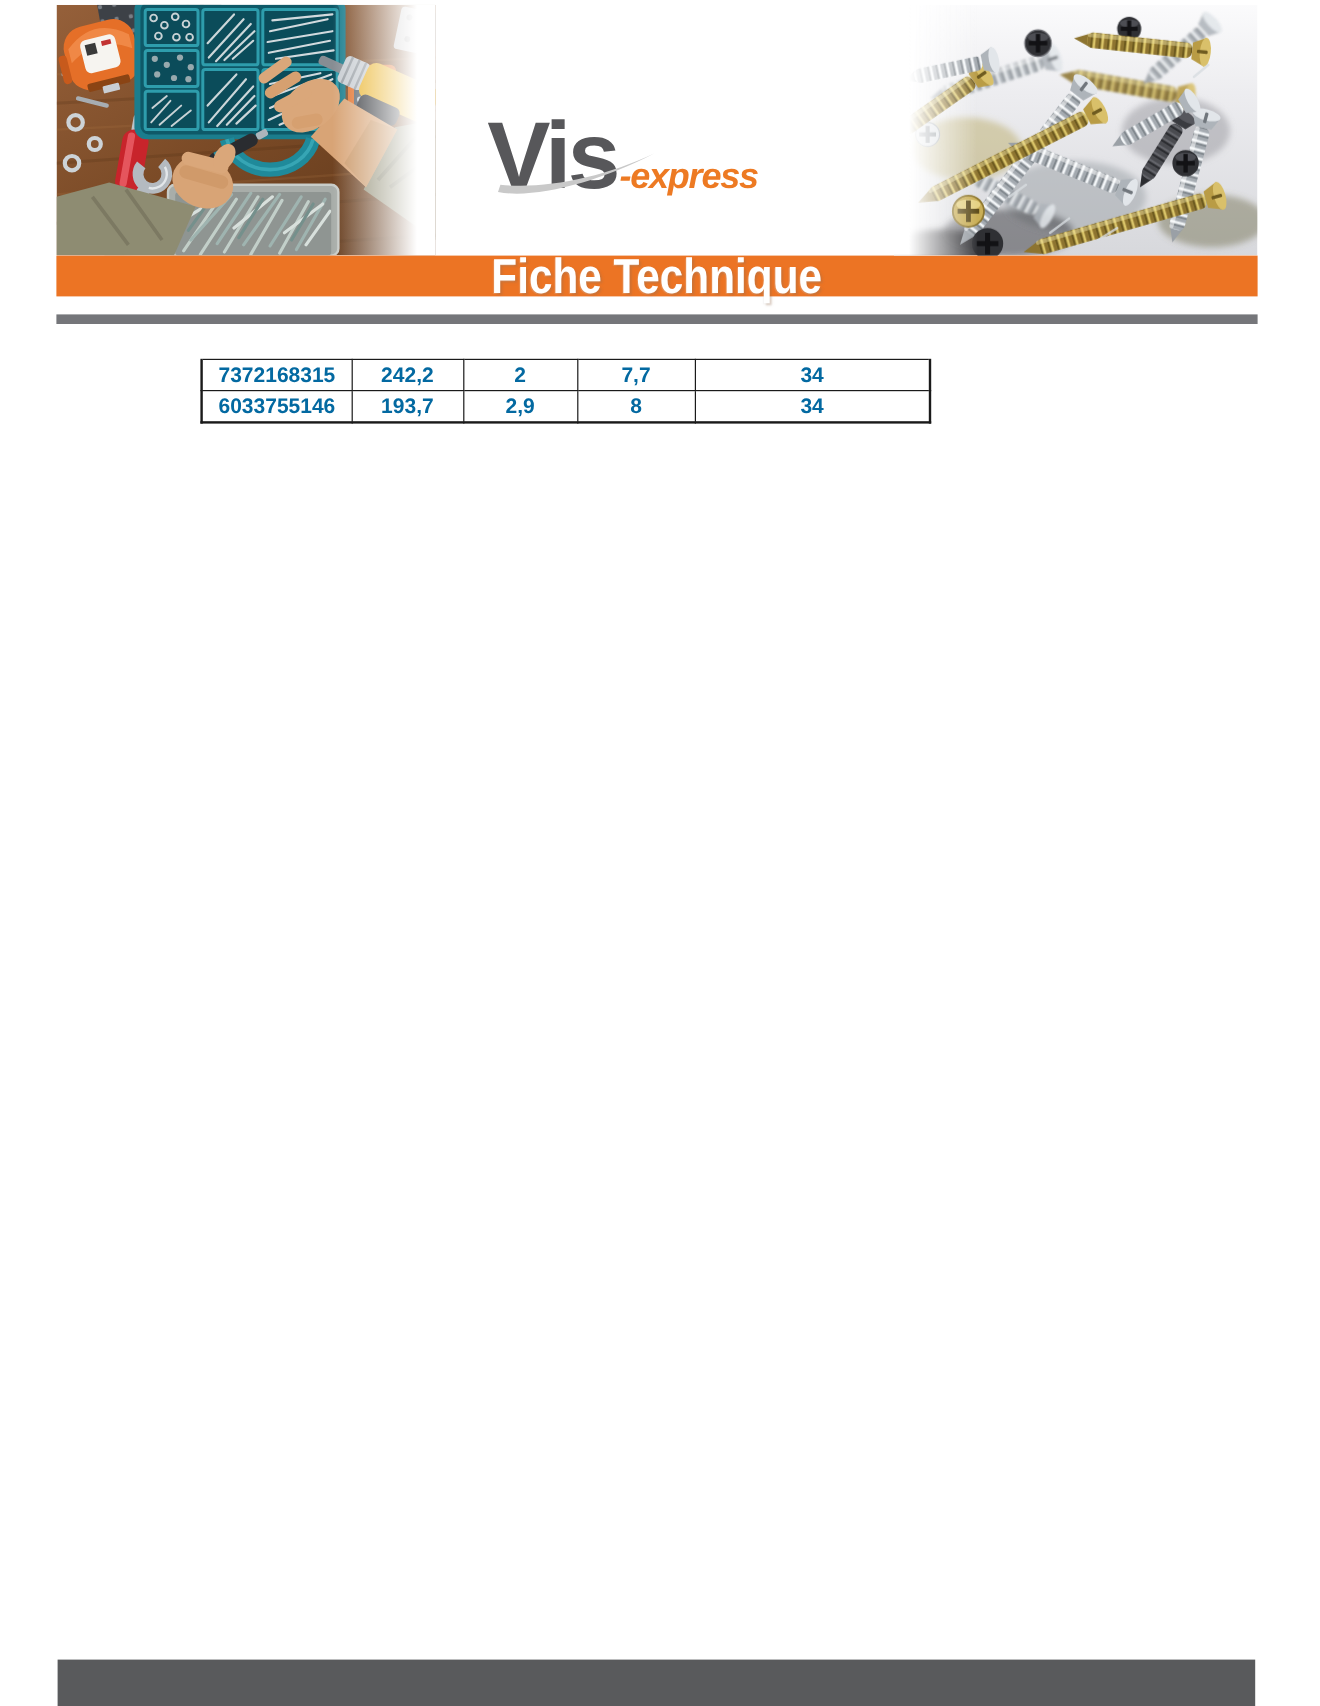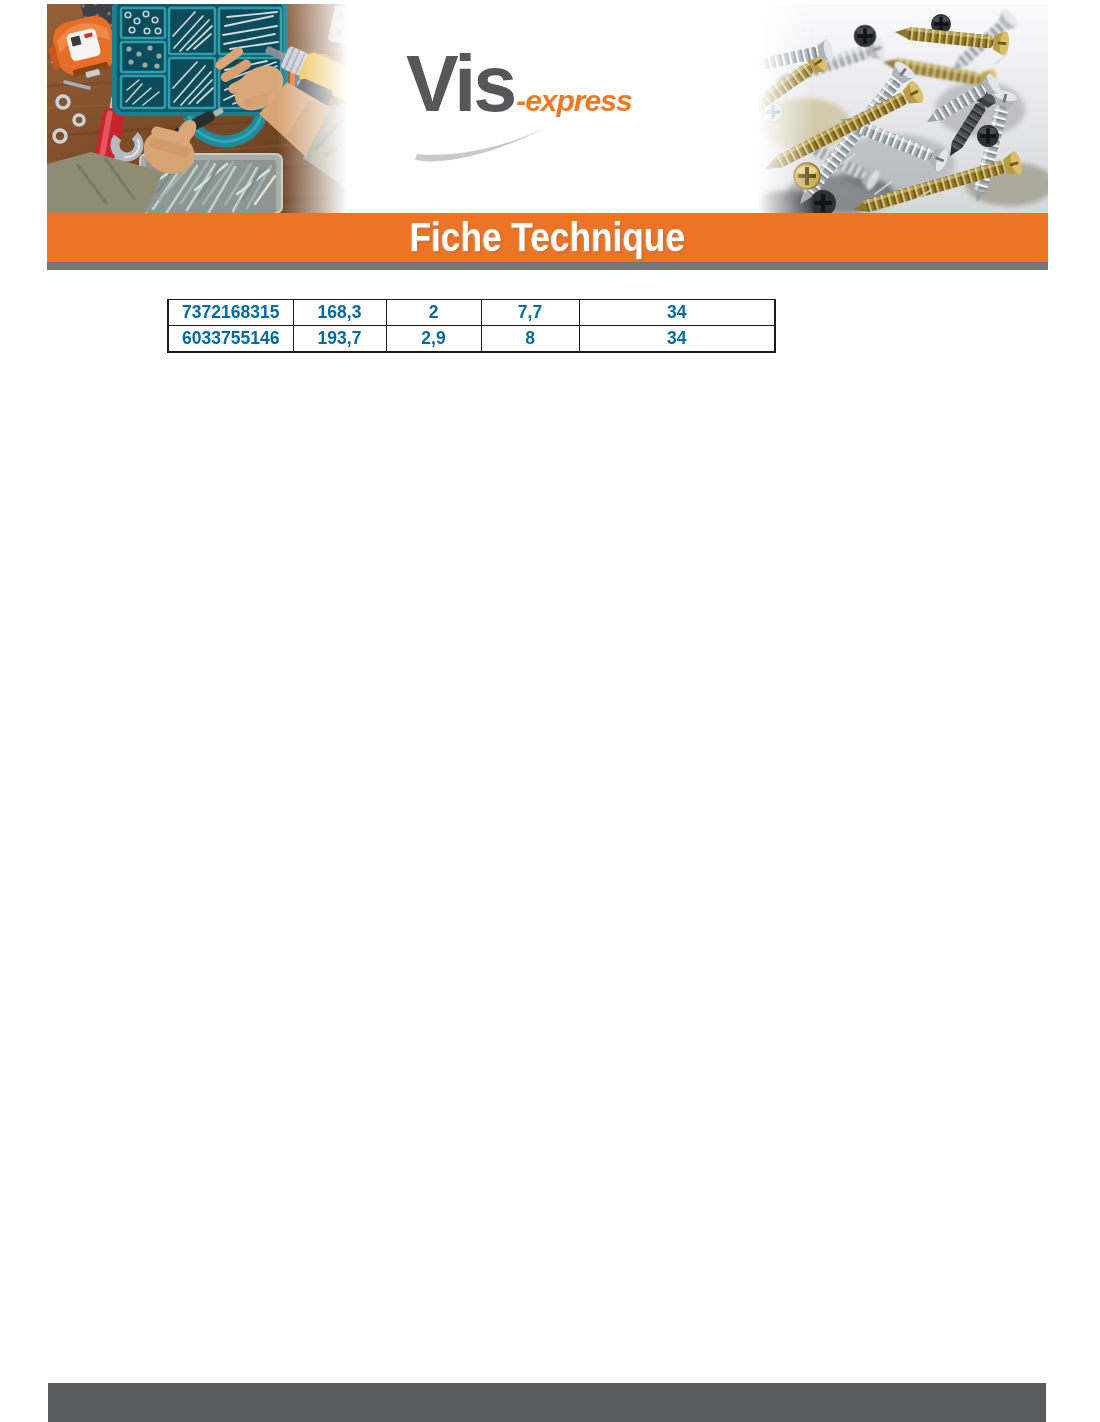--- a/index.html
+++ b/index.html
@@ -14,30 +14,30 @@
   .photo-right{left:745px;width:303px;}
   .fade{position:absolute;top:0;bottom:0;pointer-events:none;}
   .fade-right{right:0;width:86px;background:linear-gradient(to right,rgba(255,255,255,0),#fff 82%);}
   .fade-left{left:0;width:70px;background:linear-gradient(to left,rgba(255,255,255,0),#fff 82%);}
   
   .logo-block{
     position:absolute;left:406px;top:44px;display:flex;align-items:baseline;white-space:nowrap;
   }
   .logo-vis{
     font-size:79px;font-weight:bold;letter-spacing:-3px;
-    color:var(--logo-gray,#57575A);line-height:1;
+    color:var(--logo-gray,#57575A);line-height:1;margin-top:46px;
   }
   .logo-express{
     font-size:30px;font-weight:bold;font-style:italic;letter-spacing:-1px;
     color:var(--logo-orange,#ED7A23);line-height:1;margin-left:2px;
   }
   .swoosh{position:absolute;left:413px;top:126px;width:134px;height:38px;}
   
   .banner{
-    position:absolute;left:47px;top:213px;width:1001px;height:49px;
+    position:absolute;left:47px;top:213px;width:1001px;height:34px;
     background:var(--orange,#EC7424);
     display:flex;align-items:center;justify-content:center;
   }
   .banner-title{
     color:#fff;font-size:41px;font-weight:bold;letter-spacing:0px;line-height:1;
     transform:scaleX(.86);transform-origin:center;
     text-shadow:2px 2px 2px rgba(150,110,80,.35), -1px 1px 1px rgba(220,220,220,.25);
   }
   .banner-underline{
     position:absolute;left:47px;top:262px;width:1001px;height:8px;
@@ -483,21 +483,21 @@
     <colgroup>
       <col class="col-ref">
         <col class="col-a">
         <col class="col-b">
         <col class="col-c">
         <col class="col-d">
     </colgroup>
     <tbody>
         <tr>
           <td>7372168315</td>
-          <td>168,3</td>
+          <td>242,2</td>
           <td>2</td>
           <td>7,7</td>
           <td>34</td>
         </tr>
         <tr>
           <td>6033755146</td>
           <td>193,7</td>
           <td>2,9</td>
           <td>8</td>
           <td>34</td>

